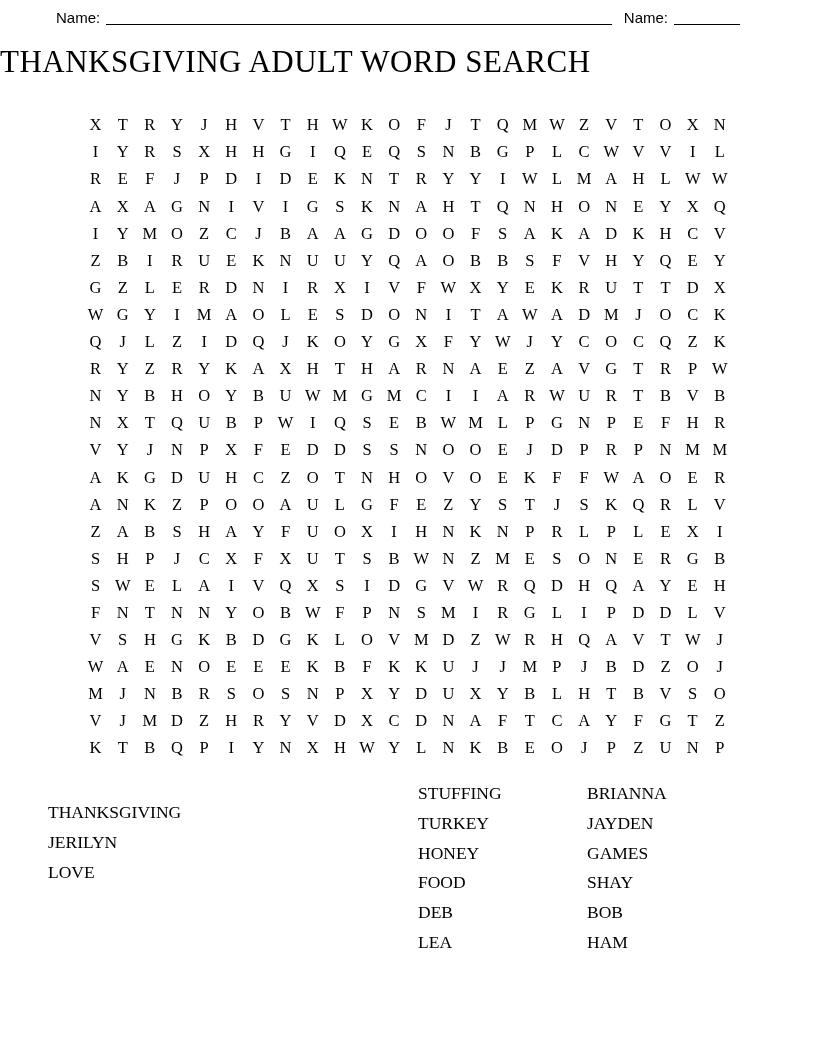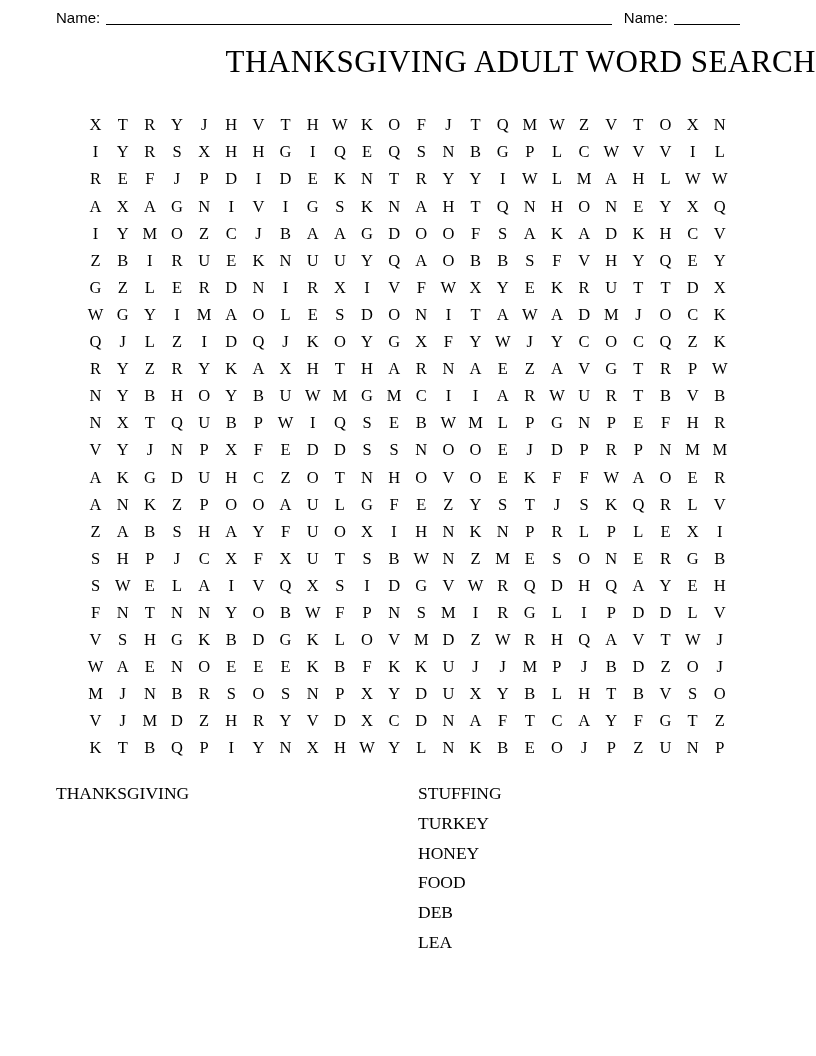--- a/index.html
+++ b/index.html
@@ -46,21 +46,21 @@
     width: 66px;
     margin: 0 0 2px 6px;
   }
 
   
   .title {
     position: absolute;
     top: 44px;
     left: 0;
     width: 816px;
-    text-align: right;
+    text-align: left;
     font-family: "Liberation Serif", serif;
     font-size: 31px;
     font-weight: 400;
     letter-spacing: 0.5px;
     white-space: nowrap;
   }
 
   
   .grid {
     position: absolute;
@@ -84,21 +84,21 @@
     position: absolute;
     top: 779px;
     left: 48px;
     width: 720px;
     height: 180px;
   }
   .word-col {
     position: absolute;
     top: 0;
   }
-  .word-col-0 { left: 8px; }
+  .word-col-0 { left: 0px; margin-top: 19px; }
   .word-col-1 { left: 180px; }
   .word-col-2 { left: 370px; }
   .word-col-3 { left: 539px; }
   .word {
     font-family: "Liberation Serif", serif;
     font-size: 17.5px;
     line-height: 29.8px;
     white-space: nowrap;
   }
 </style>
@@ -689,22 +689,32 @@
     <span class="cell">P</span>
     <span class="cell">Z</span>
     <span class="cell">U</span>
     <span class="cell">N</span>
     <span class="cell">P</span>
   </div>
 
 <div class="word-list" id="word-list">
     <div class="word-col word-col-0">
       <div class="word">THANKSGIVING</div>
+      <div class="word">JERILYN</div>
+      <div class="word">LOVE</div>
     </div>
     <div class="word-col word-col-2">
       <div class="word">STUFFING</div>
       <div class="word">TURKEY</div>
       <div class="word">HONEY</div>
       <div class="word">FOOD</div>
       <div class="word">DEB</div>
       <div class="word">LEA</div>
     </div>
+    <div class="word-col word-col-3">
+      <div class="word">BRIANNA</div>
+      <div class="word">JAYDEN</div>
+      <div class="word">GAMES</div>
+      <div class="word">SHAY</div>
+      <div class="word">BOB</div>
+      <div class="word">HAM</div>
+    </div>
   </div>
 
 </body></html>

